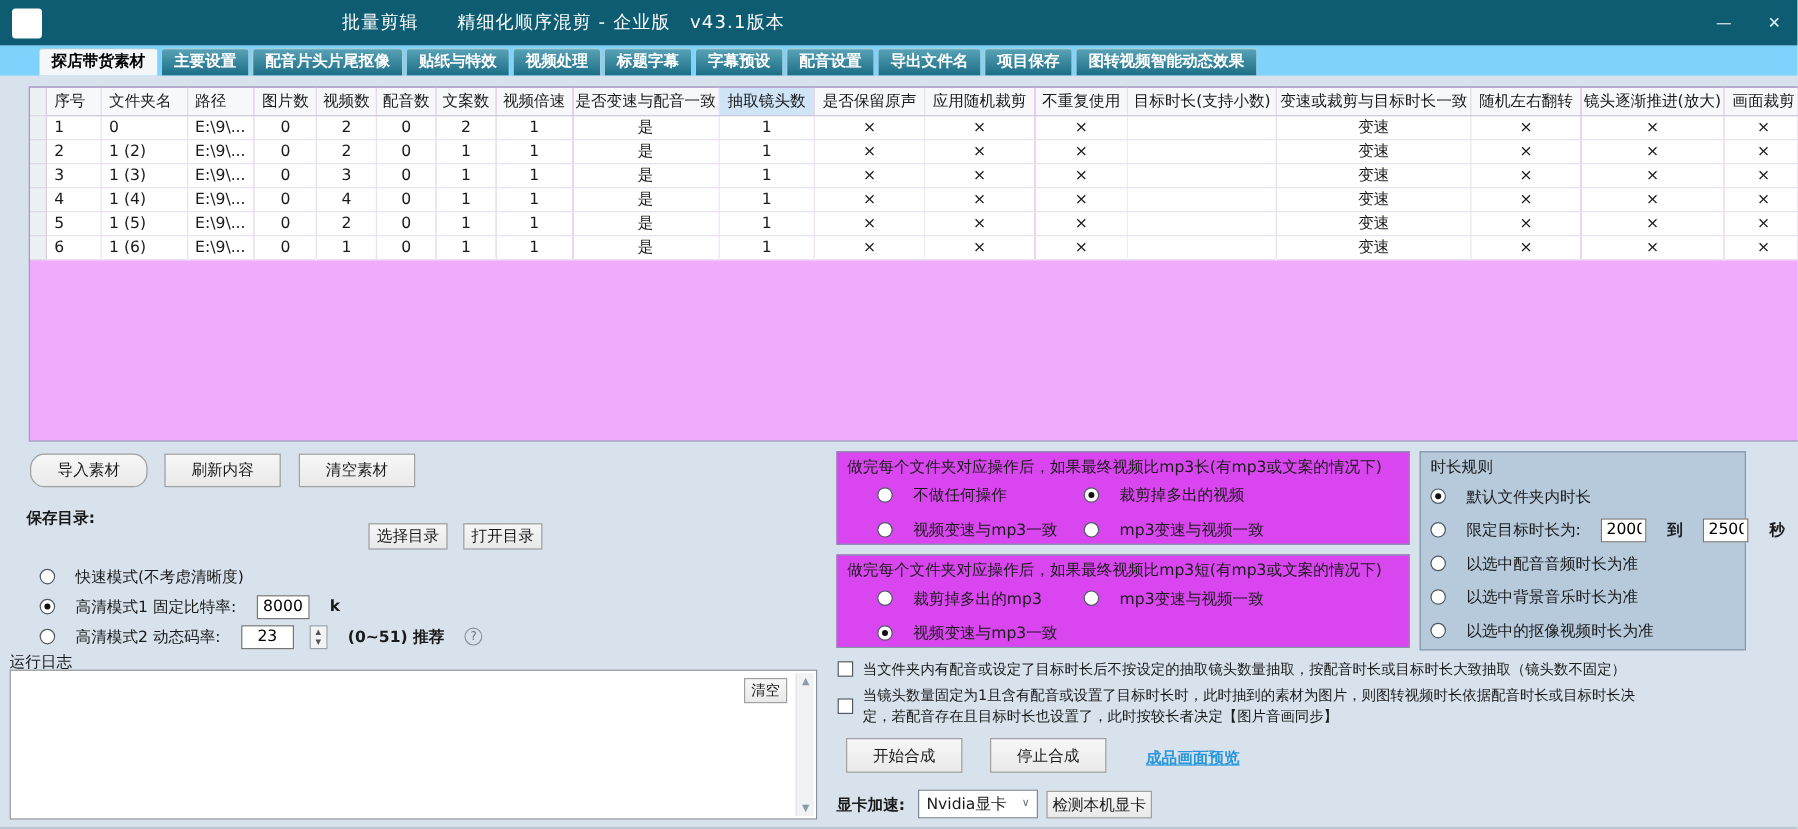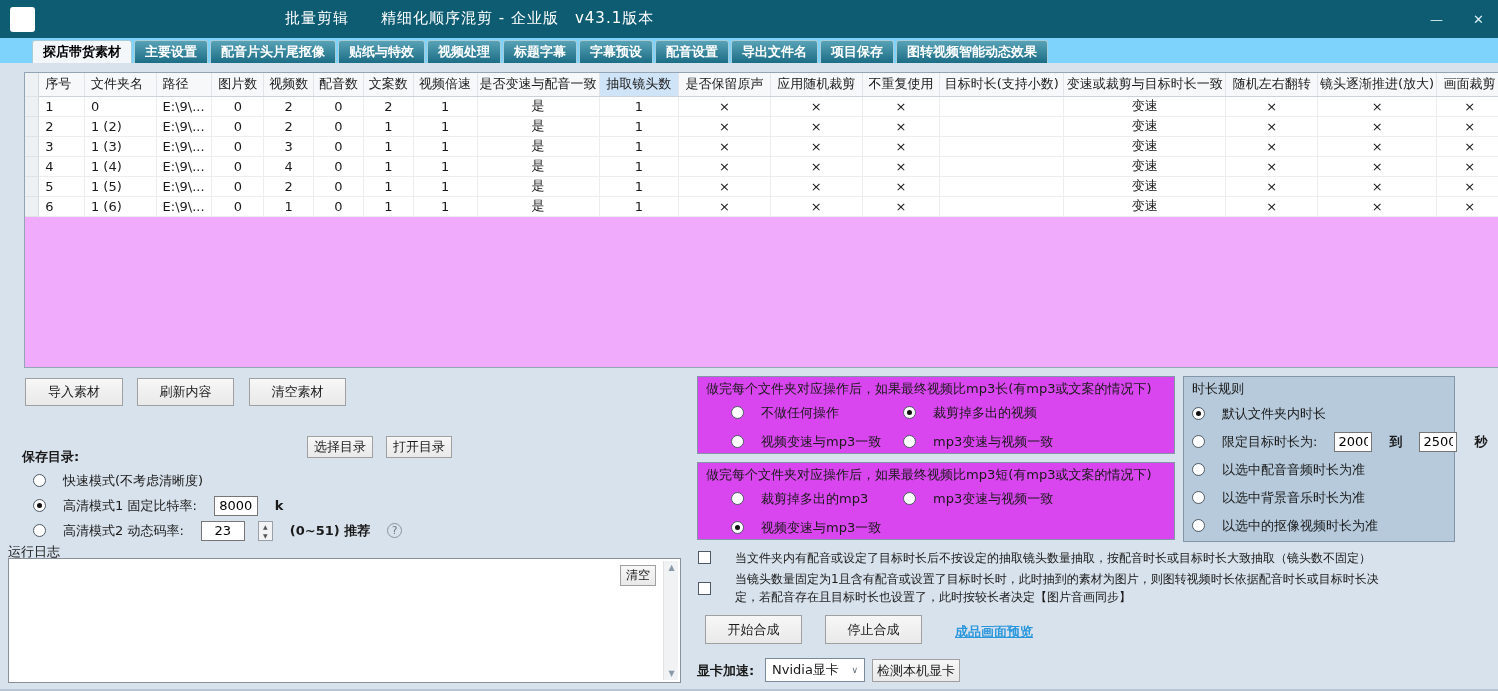--- a/index.html
+++ b/index.html
@@ -56,21 +56,21 @@
   
   .groupbox { position:absolute; border:1px solid #8296a8; }
   .gb-mid { background:#d946ef; }
   .gb-right { background:#b6cadc; }
   .gb-title { position:absolute; left:8px; top:3px; white-space:nowrap; }
   .gb-opts-grid { position:absolute; left:33px; top:25px; display:grid; grid-template-columns:172px auto; row-gap:8px; }
   .gb-opts-col { position:absolute; left:8px; top:26px; display:flex; flex-direction:column; gap:7px; }
 
   
   #cb-area { position:absolute; left:698px; top:549px; }
-  .cb-row { display:flex; gap:24px; margin-bottom:3px; font-size:12px; align-items:flex-start; }
+  .cb-row { display:flex; gap:8px; margin-bottom:3px; font-size:12px; align-items:flex-start; }
   .cb-row.center { align-items:center; }
   .cb-row .checkbox { margin-top:2px; }
   .cb-row.center .checkbox { margin-top:0; }
   .cb-label { line-height:18px; white-space:nowrap; }
   .cb-label.wrap { width:664px; white-space:normal; }
 
   .link { position:absolute; left:955px; top:623px; color:#2a97dd; font-weight:bold; text-decoration:underline; white-space:nowrap; }
   .select { position:absolute; left:765px; top:658px; width:100px; height:24px; background:#fff; border:1px solid #7a8a99; display:flex; align-items:center; padding:0 6px; }
   .select .chev { margin-left:auto; color:#5f6b76; font-size:9px; }
 </style>
@@ -280,25 +280,25 @@
             <td>变速</td>
             <td>×</td>
             <td>×</td>
             <td>×</td>
             <td class="filler"></td>
           </tr>
         </tbody>
       </table>
   </div>
 
-  <button class="btn" style="left:25px;top:378px;width:98px;height:28px;">导入素材</button>
+  <button class="btn" style="left:25px;top:378px;width:98px;height:28px;border-radius:12px;">导入素材</button>
   <button class="btn" style="left:137px;top:378px;width:97px;height:28px;">刷新内容</button>
   <button class="btn" style="left:249px;top:378px;width:97px;height:28px;">清空素材</button>
 
-  <span class="lbl bold" style="left:22px;top:448px;">保存目录:</span>
+  <span class="lbl bold" style="left:22px;top:423px;">保存目录:</span>
   <button class="btn" style="left:307px;top:436px;width:66px;height:22px;">选择目录</button>
   <button class="btn" style="left:386px;top:436px;width:66px;height:22px;">打开目录</button>
 
   <div id="mode-rows">
       <div class="opt-row">
         <span class="radio"></span>
         <span class="opt-label">快速模式(不考虑清晰度)</span>
       </div>
       <div class="opt-row">
         <span class="radio checked"></span>

